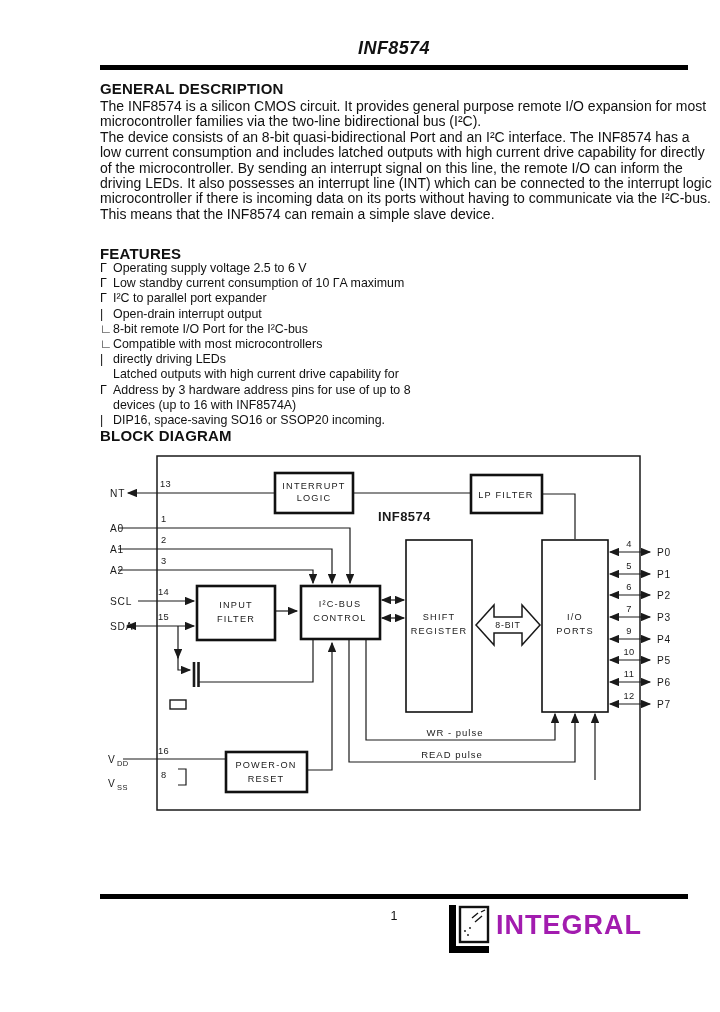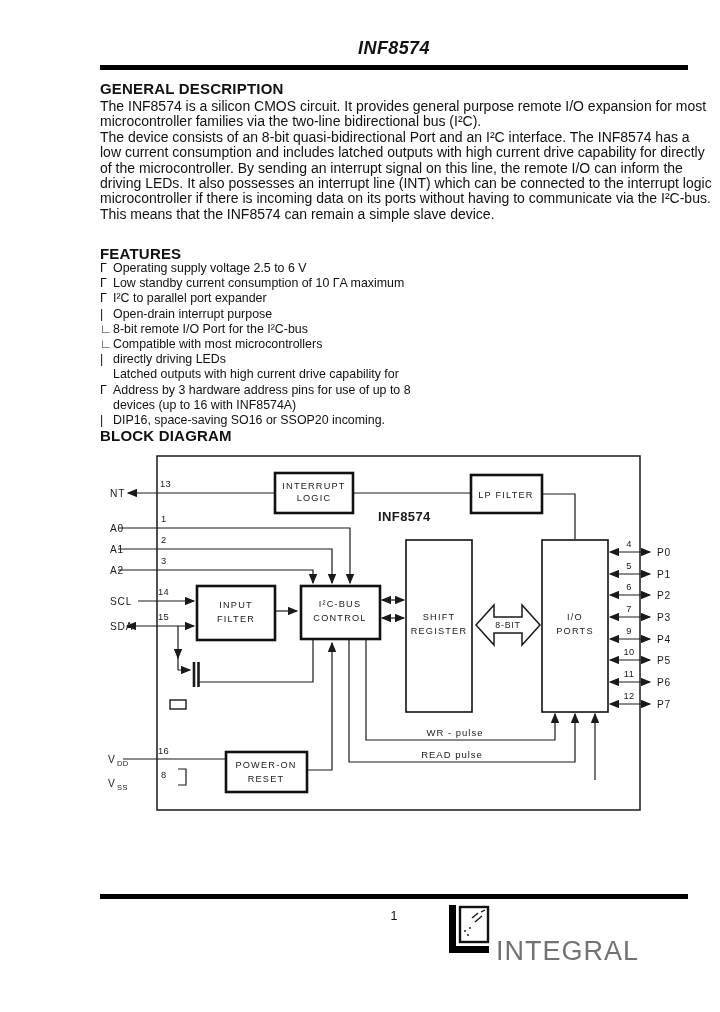--- a/index.html
+++ b/index.html
@@ -15,21 +15,21 @@
   #h-feat{top:245px}
   #h-block{top:427px}
   .bodytext{position:absolute;left:100px;top:99px;font-size:14px;line-height:15.4px;white-space:nowrap}
   .features{position:absolute;left:100px;top:261px;font-size:12.4px;line-height:15.2px}
   .feat-row{display:flex}
   .feat-bullet{width:13px;flex:none}
   .feat-lines div{white-space:nowrap}
   .diagram{position:absolute;left:100px;top:450px}
   .pagenum{position:absolute;left:100px;top:909px;width:588px;text-align:center;font-size:12.5px}
   .logo-icon{position:absolute;left:443px;top:901px}
-  .logo-text{position:absolute;left:496px;top:936px;font-size:27px;font-weight:normal;letter-spacing:1px;color:#737373}
+  .logo-text{position:absolute;left:496px;top:910px;font-size:27px;font-weight:bold;letter-spacing:1px;color:#a21caf}
   
   svg text{font-family:"Liberation Sans",sans-serif;fill:#1a1a1a}
   .bx{fill:#fff;stroke:#111}
   .thick{stroke-width:2.6}
   .thin{stroke-width:1.6}
   .frame{fill:none;stroke:#1a1a1a;stroke-width:1.5}
   .ln{fill:none;stroke:#1a1a1a;stroke-width:1.2}
   .ln2{fill:none;stroke:#1a1a1a;stroke-width:2.6}
   .bl{font-size:9.2px;letter-spacing:1.2px;text-anchor:middle}
   .pn{font-size:9.3px;letter-spacing:.4px}
@@ -76,21 +76,21 @@
     </div>
     <div class="feat-row">
       <span class="feat-bullet">Γ</span>
       <div class="feat-lines">
           <div>I²C to parallel port expander</div>
         </div>
     </div>
     <div class="feat-row">
       <span class="feat-bullet">|</span>
       <div class="feat-lines">
-          <div>Open-drain interrupt purpose</div>
+          <div>Open-drain interrupt output</div>
         </div>
     </div>
     <div class="feat-row">
       <span class="feat-bullet">∟</span>
       <div class="feat-lines">
           <div>8-bit remote I/O Port for the I²C-bus</div>
         </div>
     </div>
     <div class="feat-row">
       <span class="feat-bullet">∟</span>

